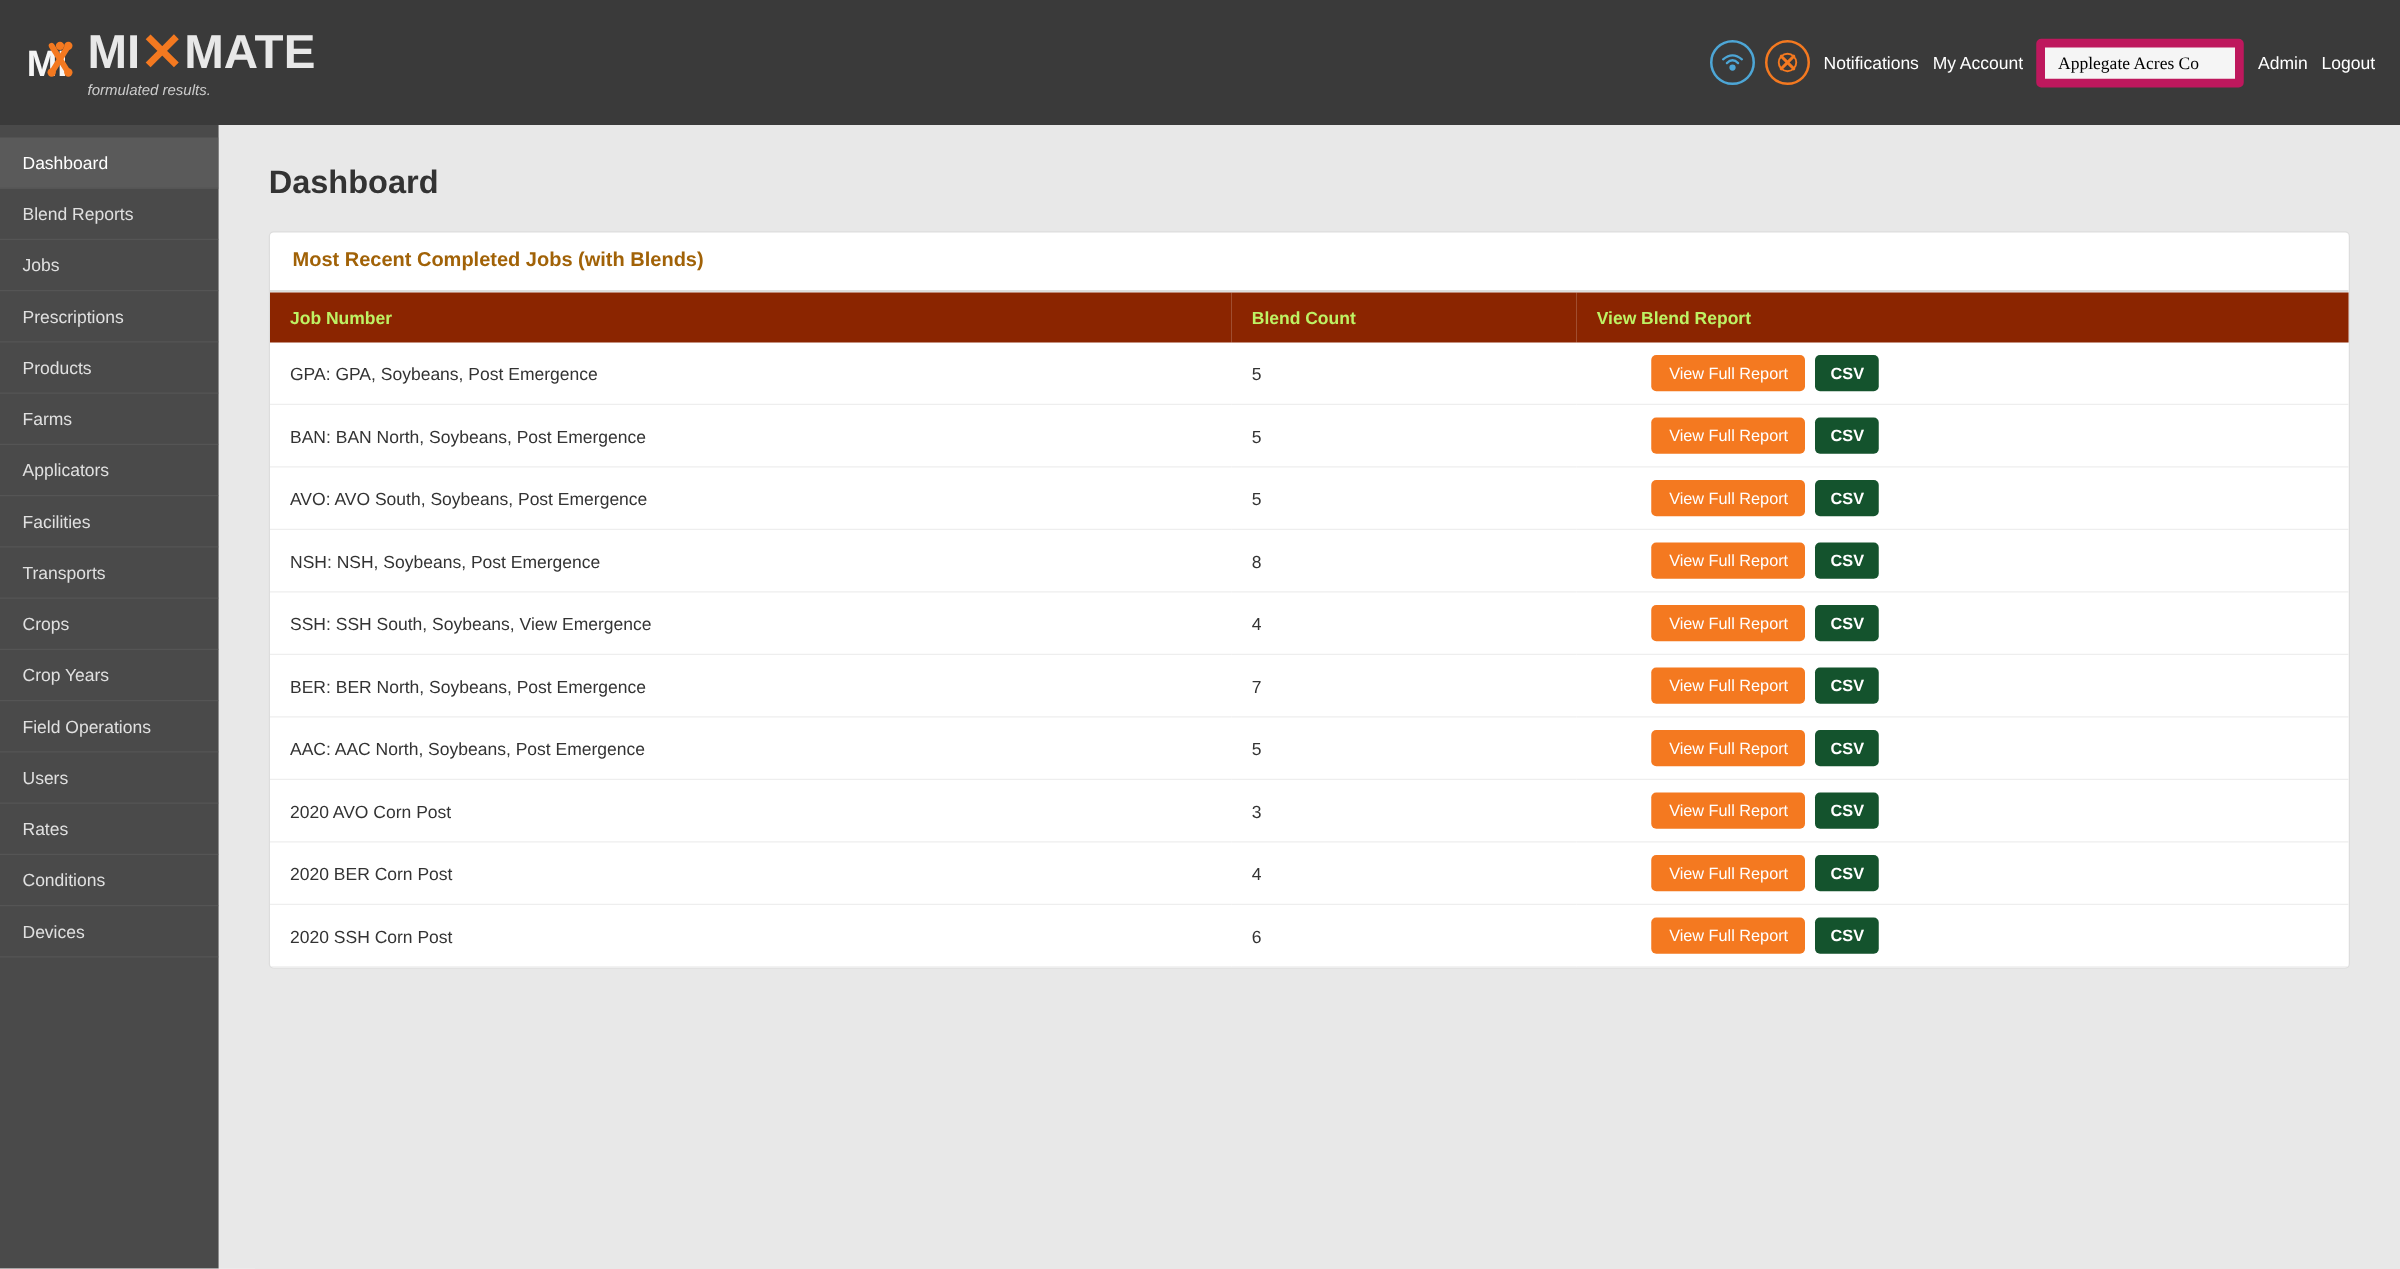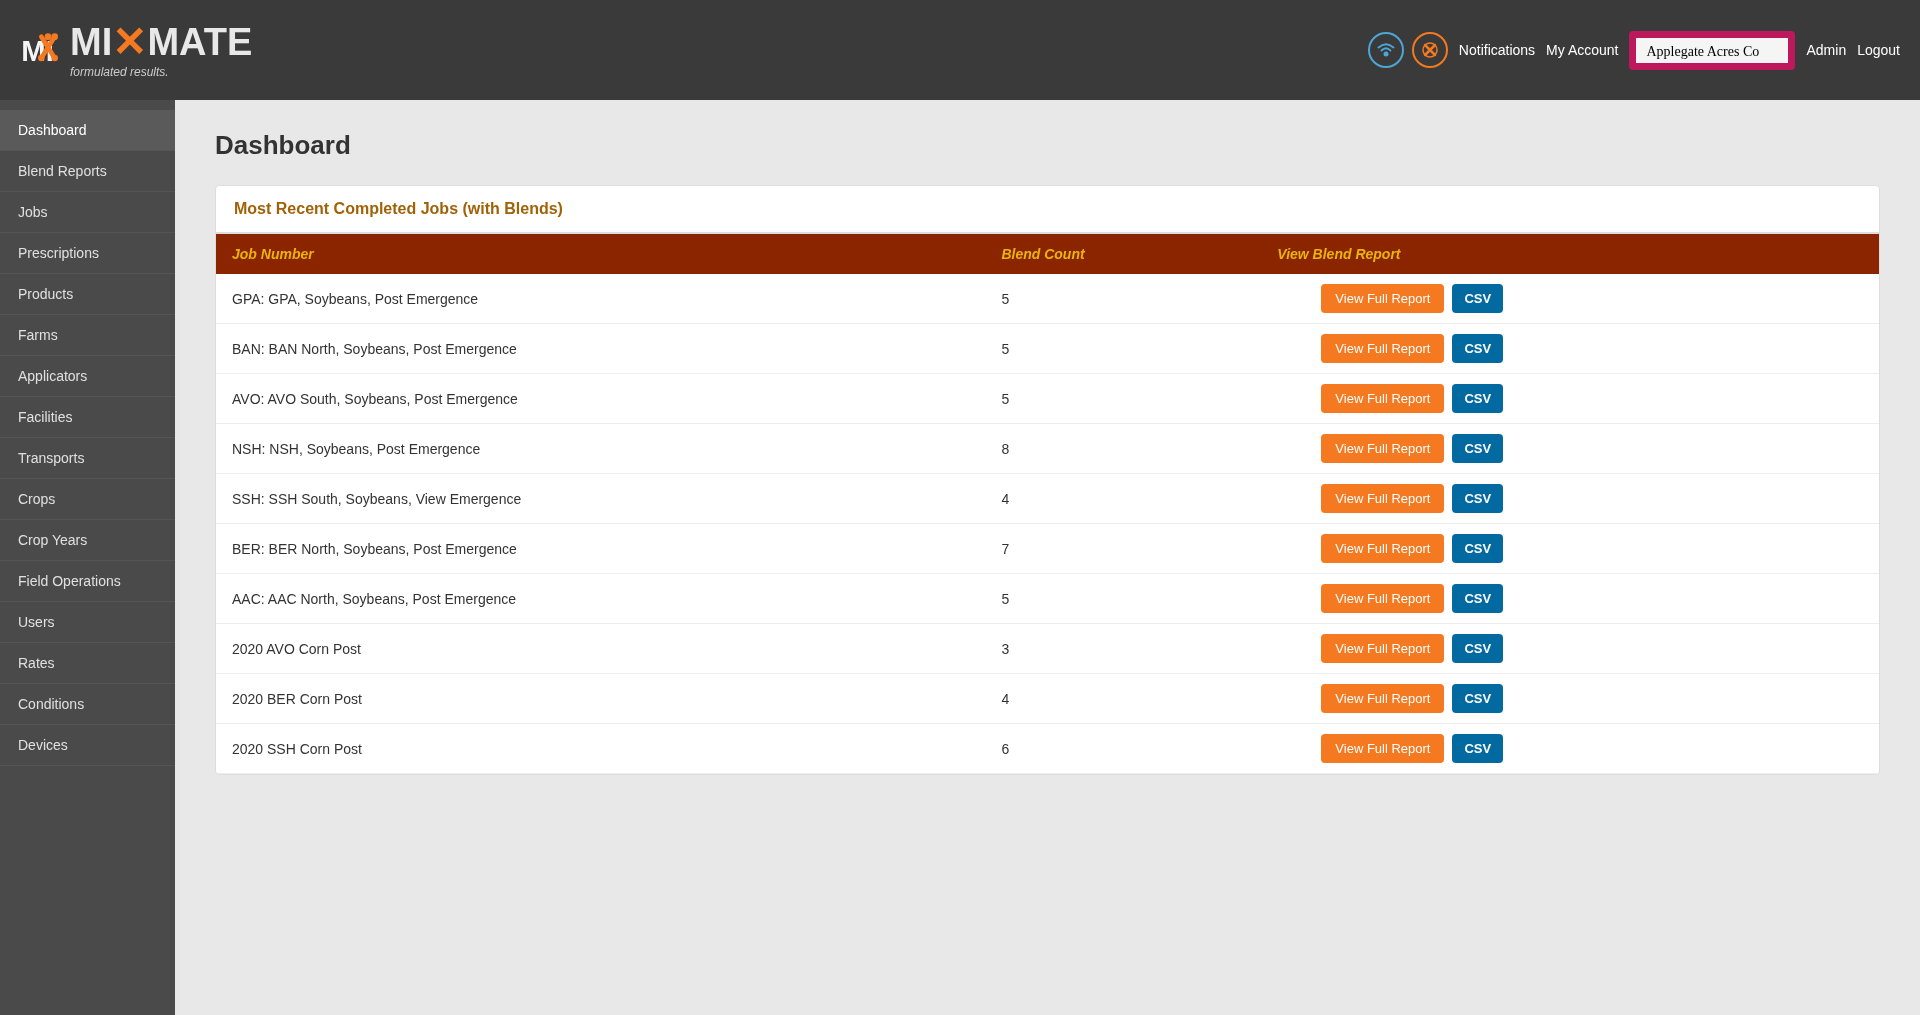--- a/index.html
+++ b/index.html
@@ -144,26 +144,25 @@
 
     
     .jobs-table {
       width: 100%;
       border-collapse: collapse;
     }
     .jobs-table thead tr {
       background: #8b2500;
     }
     .jobs-table thead th {
-      color: #eab308;
+      color: #bef264;
       padding: 12px 16px;
       text-align: left;
       font-size: 14px;
       font-weight: bold;
-      font-style: italic;
     }
     .jobs-table tbody tr {
       border-bottom: 1px solid #eee;
     }
     .jobs-table tbody td {
       padding: 10px 16px;
       color: #333;
       font-size: 14px;
     }
     .btn-view {
@@ -171,21 +170,21 @@
       color: #fff;
       border: none;
       border-radius: 4px;
       padding: 7px 14px;
       font-size: 13px;
       cursor: pointer;
       white-space: nowrap;
       margin-left: 44px;
     }
     .btn-csv {
-      background: #0369a1;
+      background: #14532d;
       color: #fff;
       border: none;
       border-radius: 4px;
       padding: 7px 12px;
       font-size: 13px;
       cursor: pointer;
       margin-left: 4px;
       font-weight: bold;
     }
     .action-cell {

